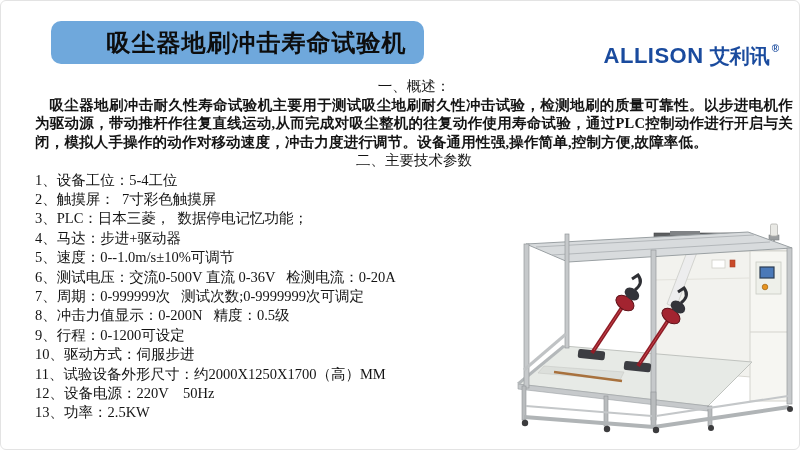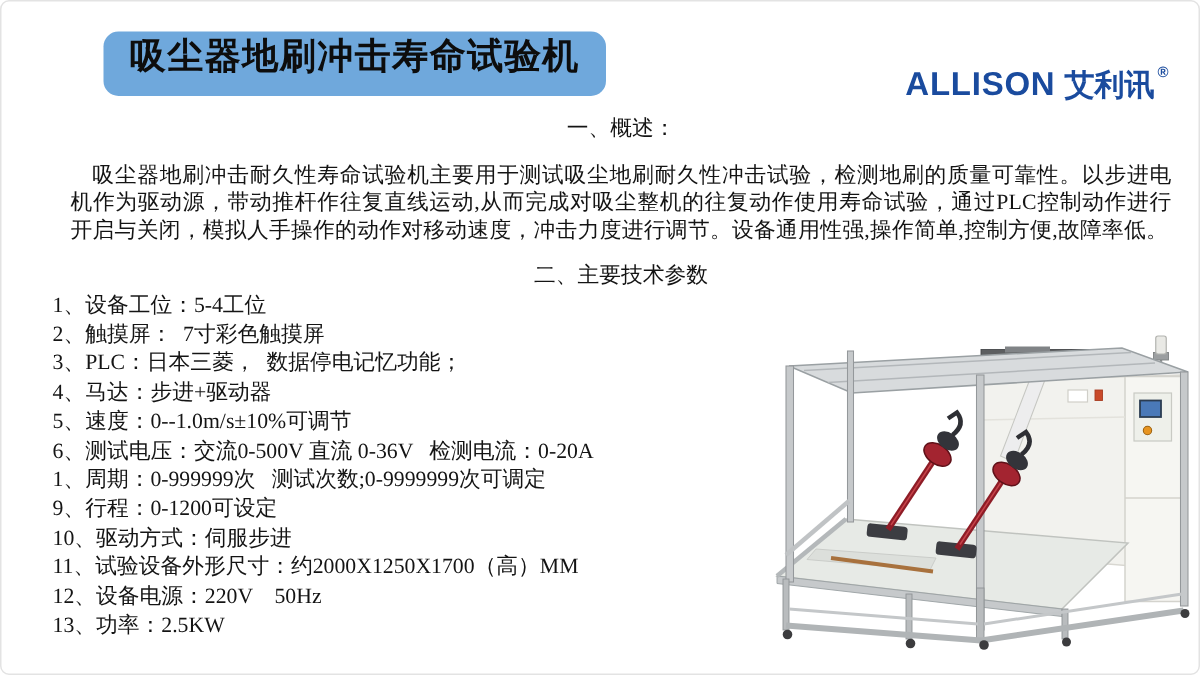--- a/index.html
+++ b/index.html
@@ -2,42 +2,42 @@
 <html><head>
 <meta charset="utf-8">
 <style>
   html,body{margin:0;padding:0;}
   body{
     width:800px;height:450px;position:relative;background:#ffffff;
     font-family:"Liberation Serif","DejaVu Serif",serif;color:#141414;
     overflow:hidden;border:1px solid #e3e3e3;border-radius:6px;box-sizing:border-box;
   }
   .banner{
-    position:absolute;left:68px;top:20px;width:335px;height:43px;
+    position:absolute;left:50px;top:20px;width:335px;height:43px;
     background:#6fa8dc;border-radius:10px;
-    display:flex;align-items:flex-start;justify-content:center;
+    display:flex;align-items:center;justify-content:center;padding-left:38px;
   }
   .banner-title{
     font-size:24px;font-weight:bold;color:#0d0d0d;letter-spacing:1px;white-space:nowrap;
   }
   .logo{
     position:absolute;top:44px;right:22px;color:#1a4b9e;
     font-family:"Liberation Sans","DejaVu Sans",sans-serif;font-weight:bold;
     white-space:nowrap;line-height:22px;
   }
   .logo-en{font-size:22px;letter-spacing:0.5px;margin-top:32px;}
   .logo-zh{font-size:20px;margin-left:6px;margin-top:28px;}
   .logo-reg{font-size:10px;vertical-align:top;position:relative;top:-7px;left:2px;}
   .content{
     position:absolute;left:34px;top:76px;width:758px;
     font-size:14.5px;line-height:18.5px;
   }
   .section-heading{font-weight:normal;margin:0;padding:0;font-size:14.5px;text-align:center;}
   .overview-body{
-    margin:12px;text-indent:1em;text-align:justify;letter-spacing:0.2px;
+    margin:0;text-indent:1em;text-align:justify;letter-spacing:0.2px;font-weight:bold;
   }
   .spec-list{margin-top:1px;}
   .spec-item{line-height:19.4px;white-space:pre-wrap;}
   .photo{
     position:absolute;left:503px;top:219px;width:296px;height:214px;
   }
   .photo svg{width:100%;height:100%;display:block;}
 </style>
 </head>
 <body>
@@ -54,21 +54,22 @@
   <div class="section-heading">一、概述：</div>
   <p class="overview-body">吸尘器地刷冲击耐久性寿命试验机主要用于测试吸尘地刷耐久性冲击试验，检测地刷的质量可靠性。以步进电机作为驱动源，带动推杆作往复直线运动,从而完成对吸尘整机的往复动作使用寿命试验，通过PLC控制动作进行开启与关闭，模拟人手操作的动作对移动速度，冲击力度进行调节。设备通用性强,操作简单,控制方便,故障率低。</p>
   <div class="section-heading">二、主要技术参数</div>
   <div class="spec-list">
       <div class="spec-item">1、设备工位：5-4工位</div>
       <div class="spec-item">2、触摸屏：  7寸彩色触摸屏</div>
       <div class="spec-item">3、PLC：日本三菱，  数据停电记忆功能；</div>
       <div class="spec-item">4、马达：步进+驱动器</div>
       <div class="spec-item">5、速度：0--1.0m/s±10%可调节</div>
       <div class="spec-item">6、测试电压：交流0-500V 直流 0-36V   检测电流：0-20A</div>
-      <div class="spec-item">1、周期：0-999999次   测试次数;0-9999999次可调定</div>
+      <div class="spec-item">7、周期：0-999999次   测试次数;0-9999999次可调定</div>
+      <div class="spec-item">8、冲击力值显示：0-200N   精度：0.5级</div>
       <div class="spec-item">9、行程：0-1200可设定</div>
       <div class="spec-item">10、驱动方式：伺服步进</div>
       <div class="spec-item">11、试验设备外形尺寸：约2000X1250X1700（高）MM</div>
       <div class="spec-item">12、设备电源：220V    50Hz</div>
       <div class="spec-item">13、功率：2.5KW</div>
     </div>
 </div>
 
 <div class="photo" title="吸尘器地刷冲击寿命试验机设备照片">
   <svg viewBox="0 0 296 214" xmlns="http://www.w3.org/2000/svg">

